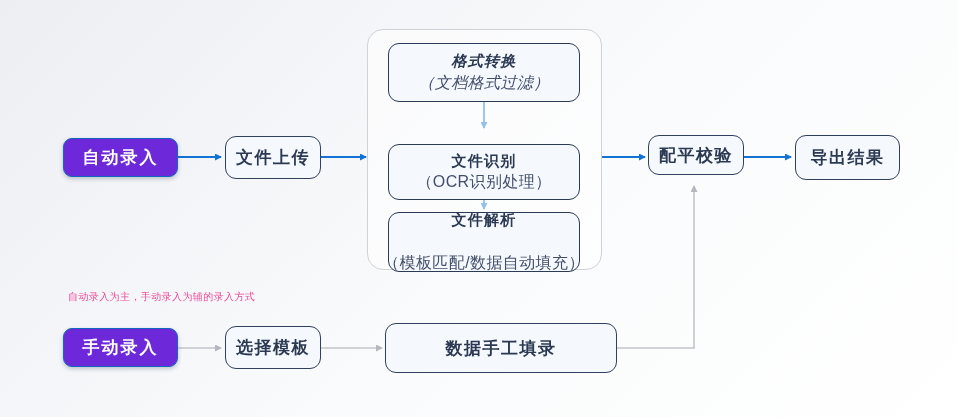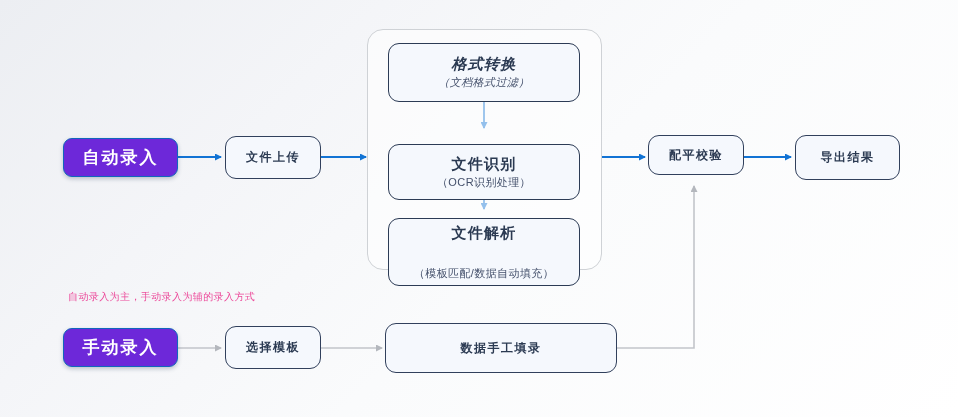--- a/index.html
+++ b/index.html
@@ -64,37 +64,37 @@
     letter-spacing: 2px;
   }
 
   
   .box {
     background: #f5f8fd;
     border: 1.6px solid #31405c;
     border-radius: 11px;
   }
   .box .title {
-    font-size: 12px;
+    font-size: 17px;
     letter-spacing: 1.5px;
   }
 
   
   .stepbox {
     background: #f5f8fd;
     border: 1.6px solid #2c3b55;
     border-radius: 11px;
   }
   .stepbox .title {
     font-size: 15px;
     letter-spacing: 1.2px;
     line-height: 1.25;
   }
   .stepbox .sub {
-    font-size: 11px;
+    font-size: 16px;
     letter-spacing: 0.4px;
     line-height: 1.25;
   }
 
   
   .group {
     position: absolute;
     box-sizing: border-box;
     background: rgba(255,255,255,0.55);
     border: 1.4px solid #cfd2d6;
@@ -157,21 +157,21 @@
   <div class="node stepbox" style="left:388px; top:43px; width:192px; height:59px;font-style:italic;">
     <span class="title">格式转换</span>
     <span class="sub">（文档格式过滤）</span>
   </div>
 
   <div class="node stepbox" style="left:388px; top:144px; width:192px; height:56px;">
     <span class="title">文件识别</span>
     <span class="sub">（OCR识别处理）</span>
   </div>
 
-  <div class="node stepbox" style="left:388px; top:218px; width:192px; height:68px;gap:22px;">
+  <div class="node stepbox" style="left:388px; top:212px; width:192px; height:60px;gap:22px;">
     <span class="title">文件解析</span>
     <span class="sub">（模板匹配/数据自动填充）</span>
   </div>
 
   <div class="node box" style="left:648px; top:135px; width:96px; height:40px;">
     <span class="title">配平校验</span>
   </div>
 
   <div class="node box" style="left:795px; top:135px; width:105px; height:45px;">
     <span class="title">导出结果</span>

